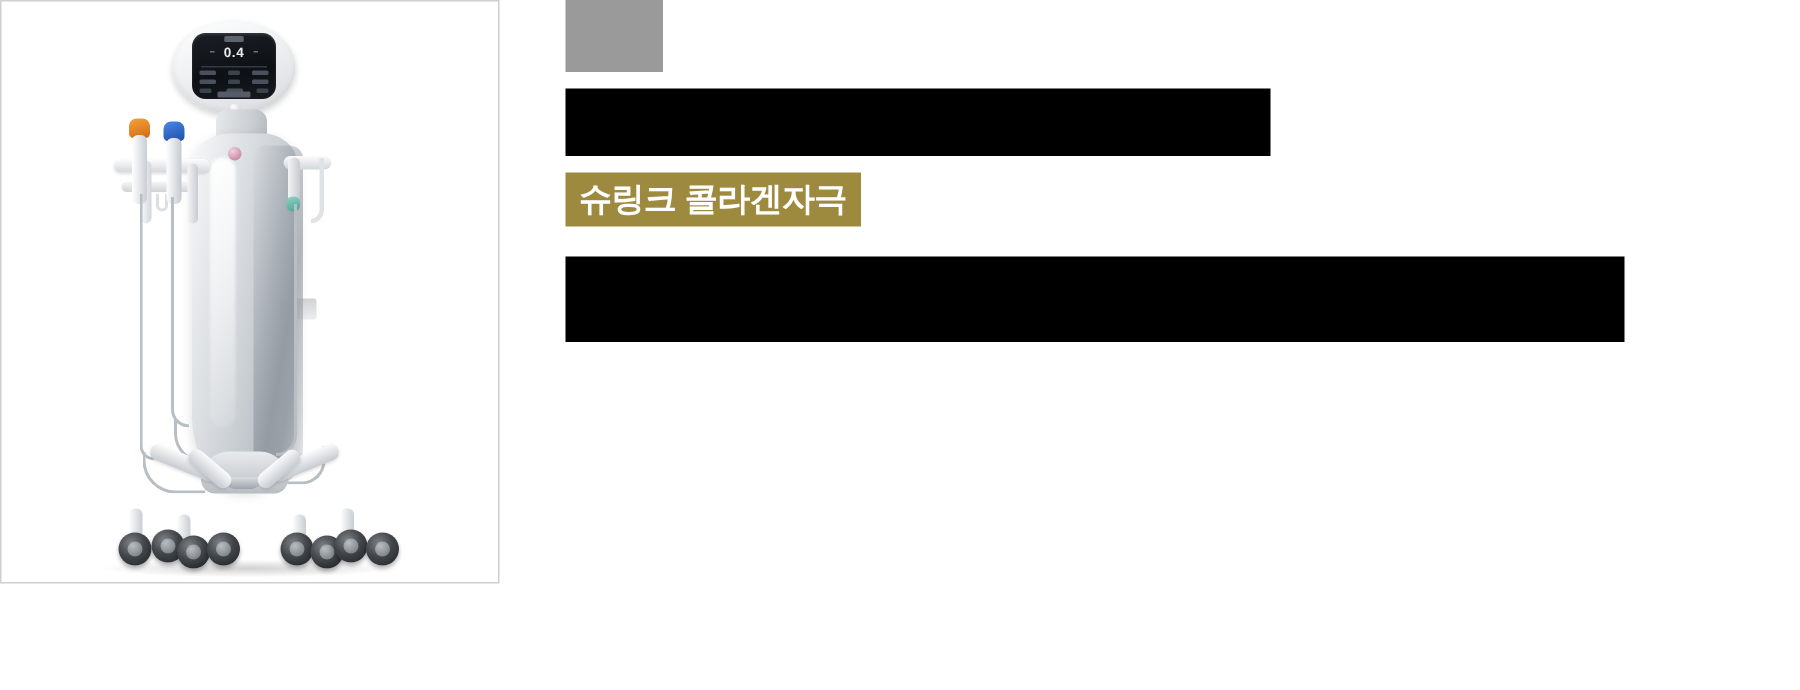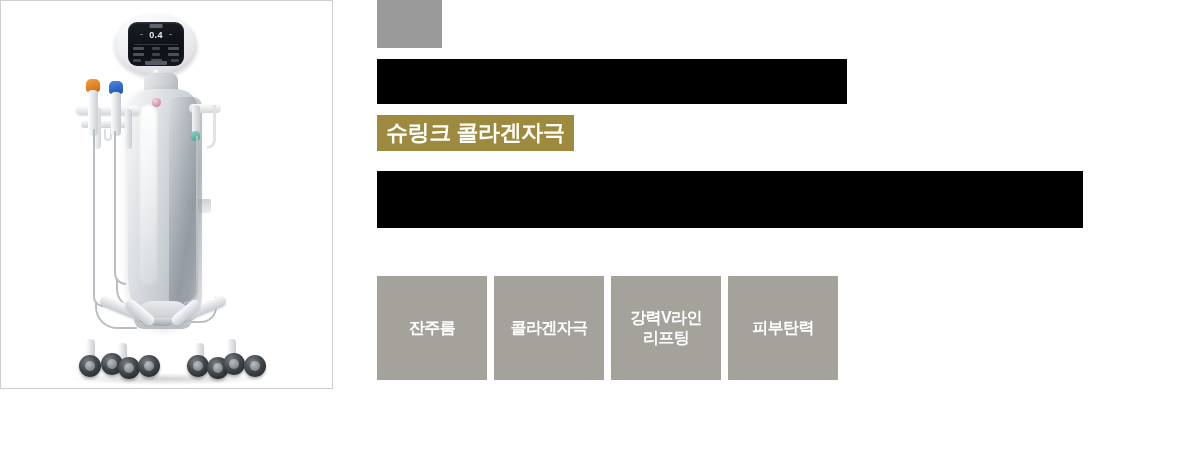--- a/index.html
+++ b/index.html
@@ -402,30 +402,15 @@
     <div class="eyebrow-block"></div>
 
     <div class="redaction-bar-1"></div>
 
     <div class="gold-highlight">
       <span>슈링크 콜라겐자극</span>
     </div>
 
     <div class="redaction-bar-2"></div>
 
-    <div class="feature-row">
-      <div class="feature-box">
-        <span class="feature-label">잔주름</span>
-      </div>
-      <div class="feature-box">
-        <span class="feature-label">콜라겐자극</span>
-      </div>
-      <div class="feature-box">
-        <span class="feature-label">강력V라인
-리프팅</span>
-      </div>
-      <div class="feature-box">
-        <span class="feature-label">피부탄력</span>
-      </div>
-    </div>
 
   </div>
 </div>
 
 </body></html>

